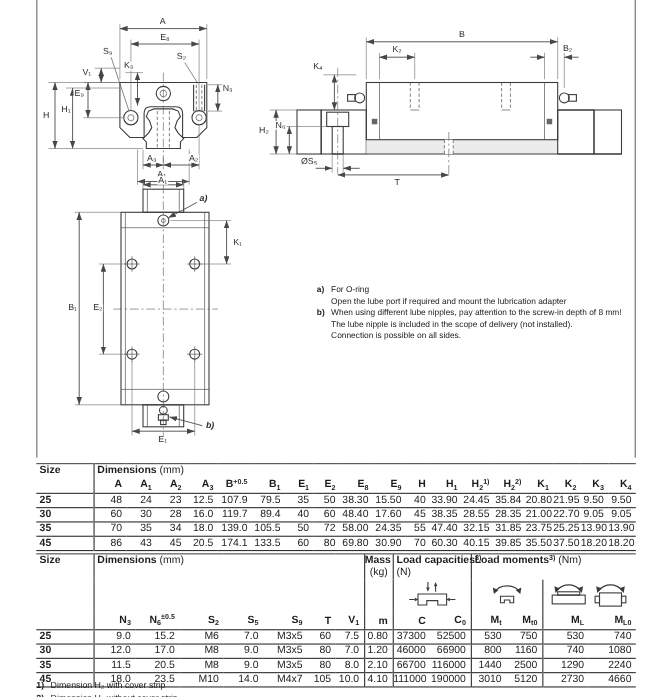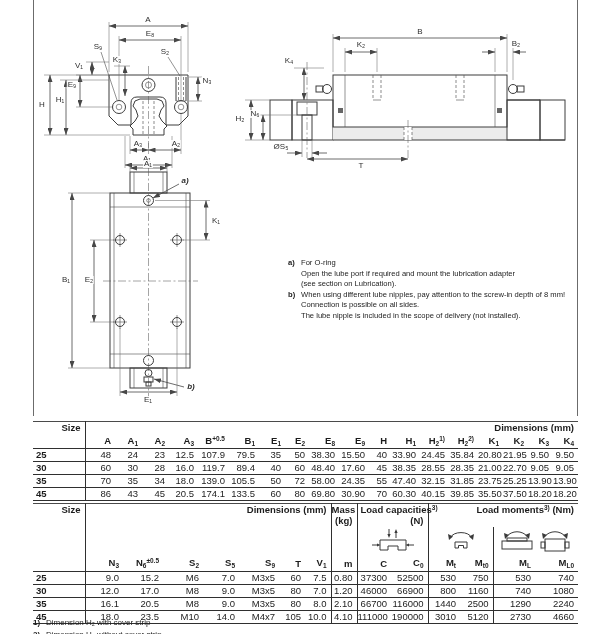--- a/index.html
+++ b/index.html
@@ -25,23 +25,23 @@
   .note-marker{width:13px;font-weight:bold;flex:none}
   
   .cat-table{position:absolute;left:33px;width:545px;border-collapse:collapse;table-layout:fixed;
              border-top:1.3px solid #4a4a4a}
   .cat-table th,.cat-table td{font-size:9.5px;padding:0 4px 1px 0;text-align:right;
              white-space:nowrap;overflow:visible;box-sizing:border-box}
   .cat-table thead{border-bottom:1.7px solid #2f2f2f}
   .cat-table tbody tr{border-bottom:1.7px solid #2f2f2f}
   .cat-table thead th{font-weight:bold}
   .cat-table td.size{text-align:left;font-weight:bold;padding-left:3px}
-  .cat-table th.hleft{text-align:right;padding-left:3px;vertical-align:top}
+  .cat-table th.hleft{text-align:left;padding-left:3px;vertical-align:top}
   .cat-table .bl{border-left:1px solid #2f2f2f}
-  .cat-table .unit{font-weight:bold}
+  .cat-table .unit{font-weight:normal}
   .cat-table sub{font-size:6.5px;vertical-align:-2px}
   .cat-table sup{font-size:6.5px;vertical-align:3px}
   .icon-cell{text-align:center !important;padding:1px 0 1px 0 !important;vertical-align:middle}
   .ic{stroke:#3a3a3a;stroke-width:1;fill:none}
   .icf{fill:#3a3a3a;stroke:none}
   .t2 .r1{height:17px}
   .t2 .r2{height:29px}
   .footnotes{position:absolute;left:33px;top:617px;width:545px;font-size:8px;line-height:11.5px}
   .fn{display:flex}
   .fn .fm{width:13px;font-weight:bold;flex:none}
@@ -303,29 +303,28 @@
   <div class="dlabel" style="left:90px;top:240px">E₁</div>
   <div class="dlabel bold" style="left:133px;top:227px">b)</div>
 </div>
 
 <div class="notes">
   <div class="note-item">
     <div class="note-marker">a)</div>
     <div>
       <div>For O-ring</div>
       <div>Open the lube port if required and mount the lubrication adapter</div>
-      <div>(see section on Lubrication).</div>
     </div>
   </div>
   <div class="note-item">
     <div class="note-marker">b)</div>
     <div>
       <div>When using different lube nipples, pay attention to the screw-in depth of 8 mm!</div>
+      <div>The lube nipple is included in the scope of delivery (not installed).</div>
       <div>Connection is possible on all sides.</div>
-      <div>The lube nipple is included in the scope of delivery (not installed).</div>
     </div>
   </div>
 </div>
 
 <table class="cat-table" style="top:421px">
   <colgroup>
     <col style="width:52px">
       <col style="width:30px">
       <col style="width:27px">
       <col style="width:27px">
@@ -586,21 +585,21 @@
         <td class="bl">1.20</td>
         <td class="bl">46000</td>
         <td>66900</td>
         <td class="bl">800</td>
         <td>1160</td>
         <td class="bl">740</td>
         <td>1080</td>
       </tr>
       <tr style="height: 13px;">
         <td class="size">35</td>
-        <td class="bl">16.1</td>
+        <td class="bl">11.5</td>
         <td>20.5</td>
         <td>M8</td>
         <td>9.0</td>
         <td>M3x5</td>
         <td>80</td>
         <td>8.0</td>
         <td class="bl">2.10</td>
         <td class="bl">66700</td>
         <td>116000</td>
         <td class="bl">1440</td>

